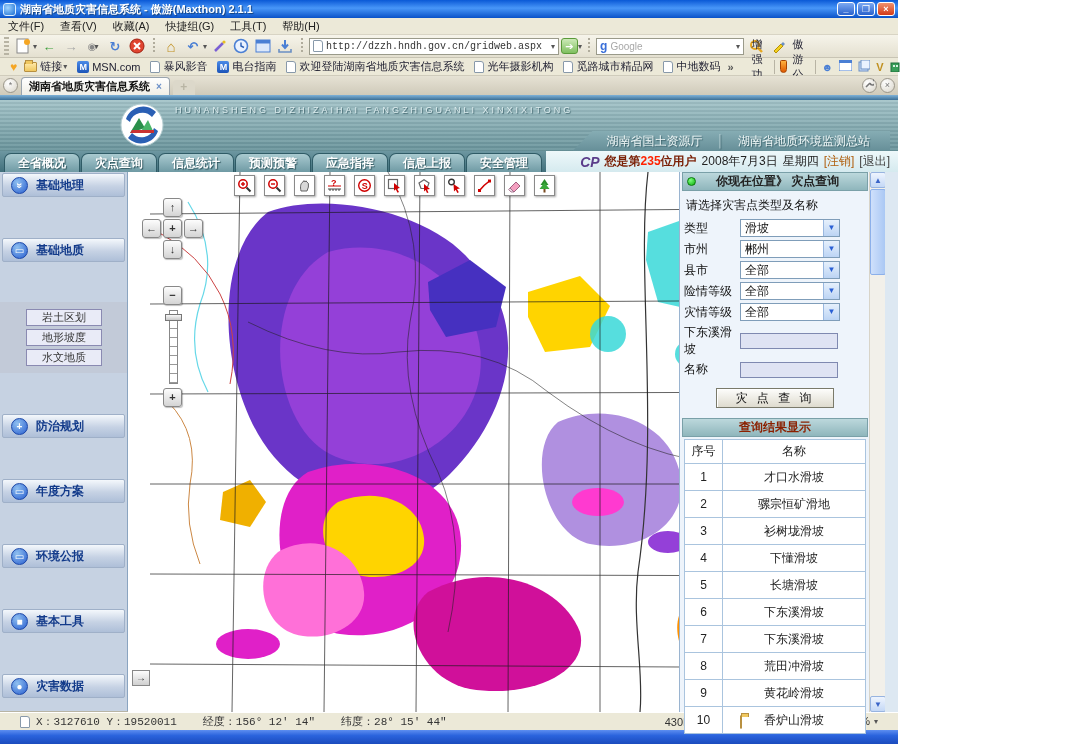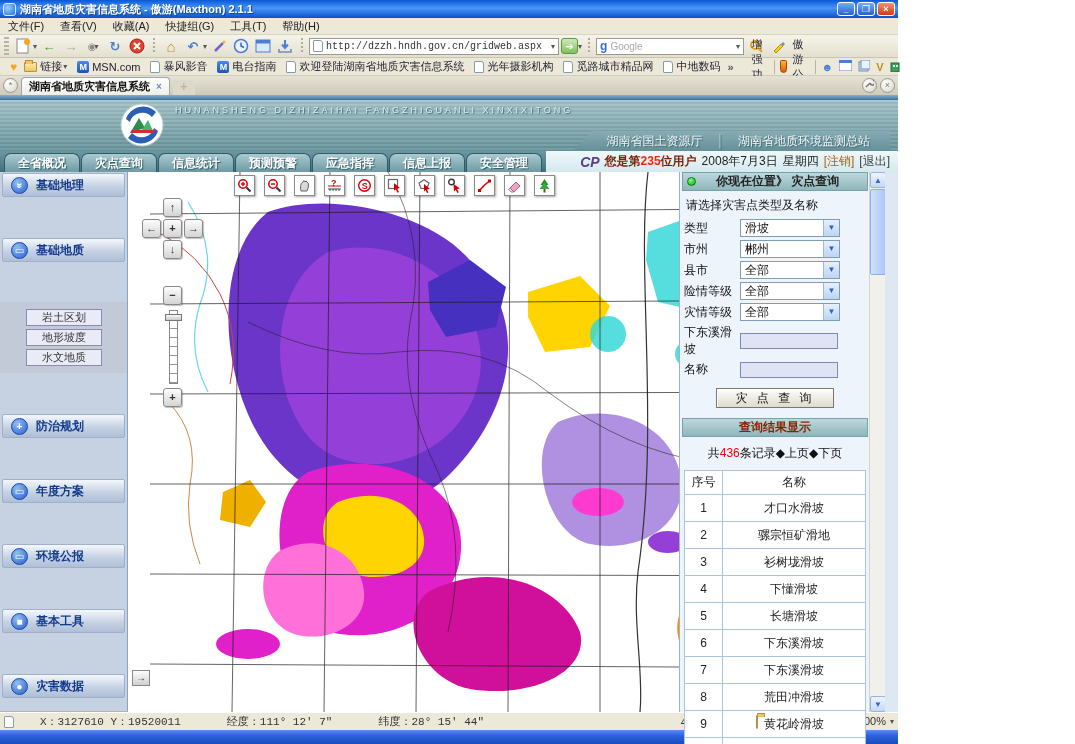--- a/index.html
+++ b/index.html
@@ -198,22 +198,22 @@
   .sarrow { position:absolute; left:0; width:16px; height:16px;
     background:linear-gradient(180deg,#eef4fe,#c4d8f6); border:1px solid #98b4e0;
     border-radius:2px; color:#3a64c8; font-size:8px; text-align:center; line-height:15px; }
   .sarrow.up { top:0; } .sarrow.dn { bottom:0; }
   .sthumb { position:absolute; left:0; top:17px; width:16px; height:86px; border-radius:2px;
     background:linear-gradient(90deg,#cfe0fb,#aac8f4); border:1px solid #8cb0ea; }
   .rpale { position:absolute; right:0; top:0; bottom:0; width:13px; background:#dde8f2; }
 
   
   .statusbar { height:18px; flex:0 0 18px; background:#ece9d8; border-top:1px solid #fff;
-    box-shadow:0 -1px 0 #b8b4a4; display:flex; align-items:center; padding:0 4px;
-    font-size:11px; color:#333; font-family:"Liberation Mono","DejaVu Sans Mono",monospace;gap:20px; }
+    box-shadow:0 -1px 0 #b8b4a4; display:flex; align-items:center; padding:0 20px;
+    font-size:11px; color:#333; font-family:"Liberation Mono","DejaVu Sans Mono",monospace; }
   .statusbar .seg { margin-right:26px; white-space:nowrap; }
   .statusbar .rgt { margin-left:auto; display:flex; align-items:center; gap:6px;
     font-family:"Liberation Sans","DejaVu Sans",sans-serif; }
   .st-sep { width:1px; height:14px; background:#b8b4a4; }
   .redcirc { width:11px; height:11px; border-radius:50%;
     background:radial-gradient(circle at 35% 30%,#ff9a80,#e03010); border:1px solid #a02000; }
   .diam { color:#8878e8; font-size:11px; }
 
   .bottombar { height:14px; flex:0 0 14px;
     background:linear-gradient(180deg,#5d8ef0,#2a63dd 40%,#1b4bbd); }
@@ -664,23 +664,20 @@
         <div class="frow">
           <span class="flabel">名称</span>
           <span class="ftxt"></span>
         </div>
 
         <div class="qbtn">灾 点 查 询</div>
 
         <div class="secbar res-hdr">
           <span class="ht">查询结果显示</span>
         </div>
-        <div class="pag">
-          <span>共</span><span class="cnt">436</span><span>条记录</span><span>◆上页</span><span>◆下页</span>
-        </div>
 
         <table class="rtable">
           <tbody>
               <tr>
             <th class="c1">序号</th>
             <th>名称</th>
           </tr>
           <tr>
                 <td class="c1">1</td>
                 <td>才口水滑坡</td>
@@ -730,21 +727,21 @@
         <span class="sthumb"></span>
         <span class="sarrow dn">▼</span>
       </div>
       <div class="rpale"></div>
     </div>
   </div>
 
   <div class="statusbar">
     <span class="pgico" style="margin-right:6px;"></span>
     <span class="seg">X：3127610 Y：19520011</span>
-    <span class="seg">经度：111° 12′ 7″</span>
+    <span class="seg">经度：156° 12′ 14″</span>
     <span class="seg">纬度：28° 15′ 44″</span>
     <div class="rgt">
       <span>430M</span>
       <span class="st-sep"></span>
       <span><svg width="10" height="13">
             <polygon points="6,0 1,7 4.5,7 3,13 9,5 5.5,5" fill="#f2c020" stroke="#c89000" stroke-width=".6"></polygon>
           </svg></span>
       <span><svg width="13" height="11">
             <rect x="0" y="2" width="9" height="8" fill="#eaf2ff" stroke="#8aa"></rect>
             <rect x="4" y="0" width="9" height="8" fill="#fff" stroke="#8aa"></rect>

